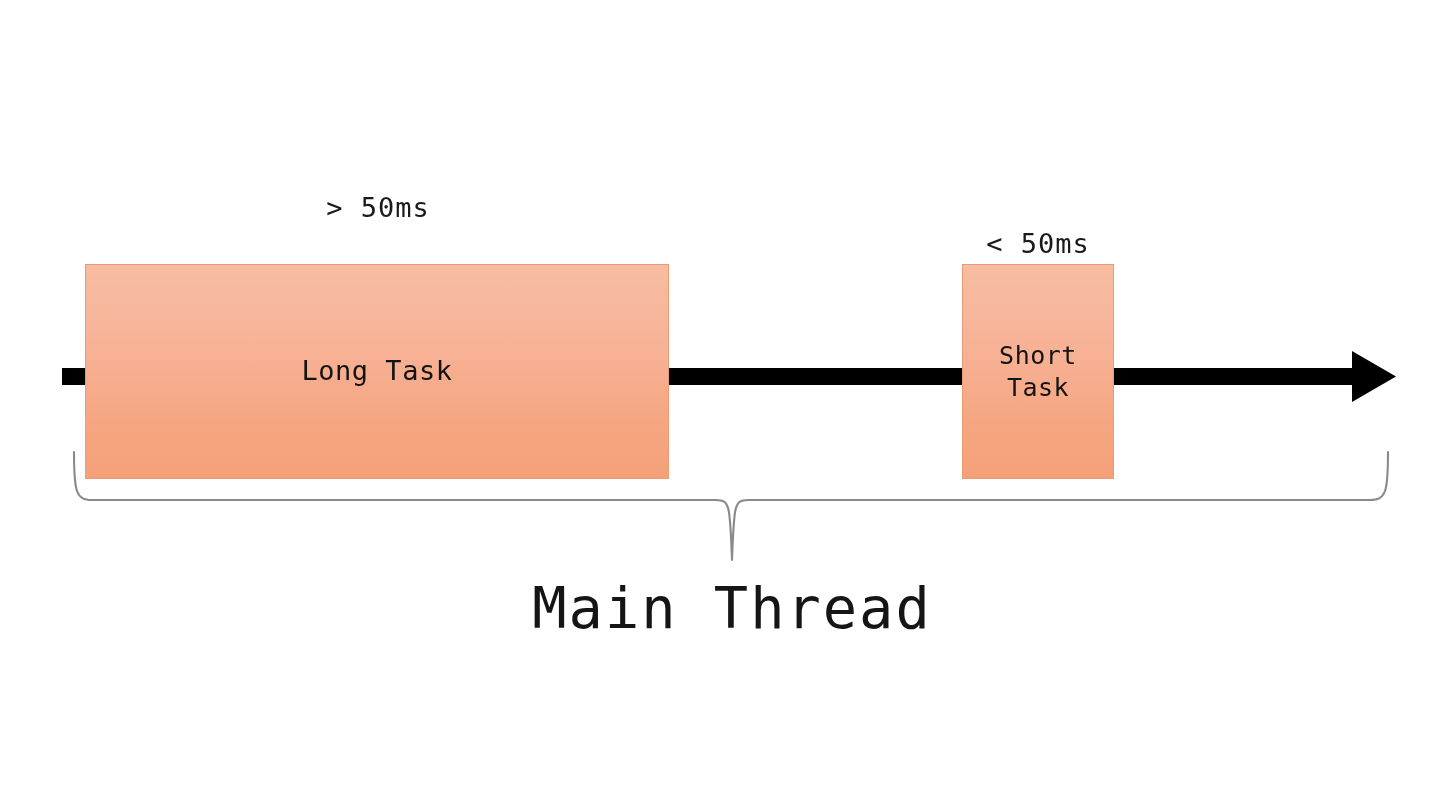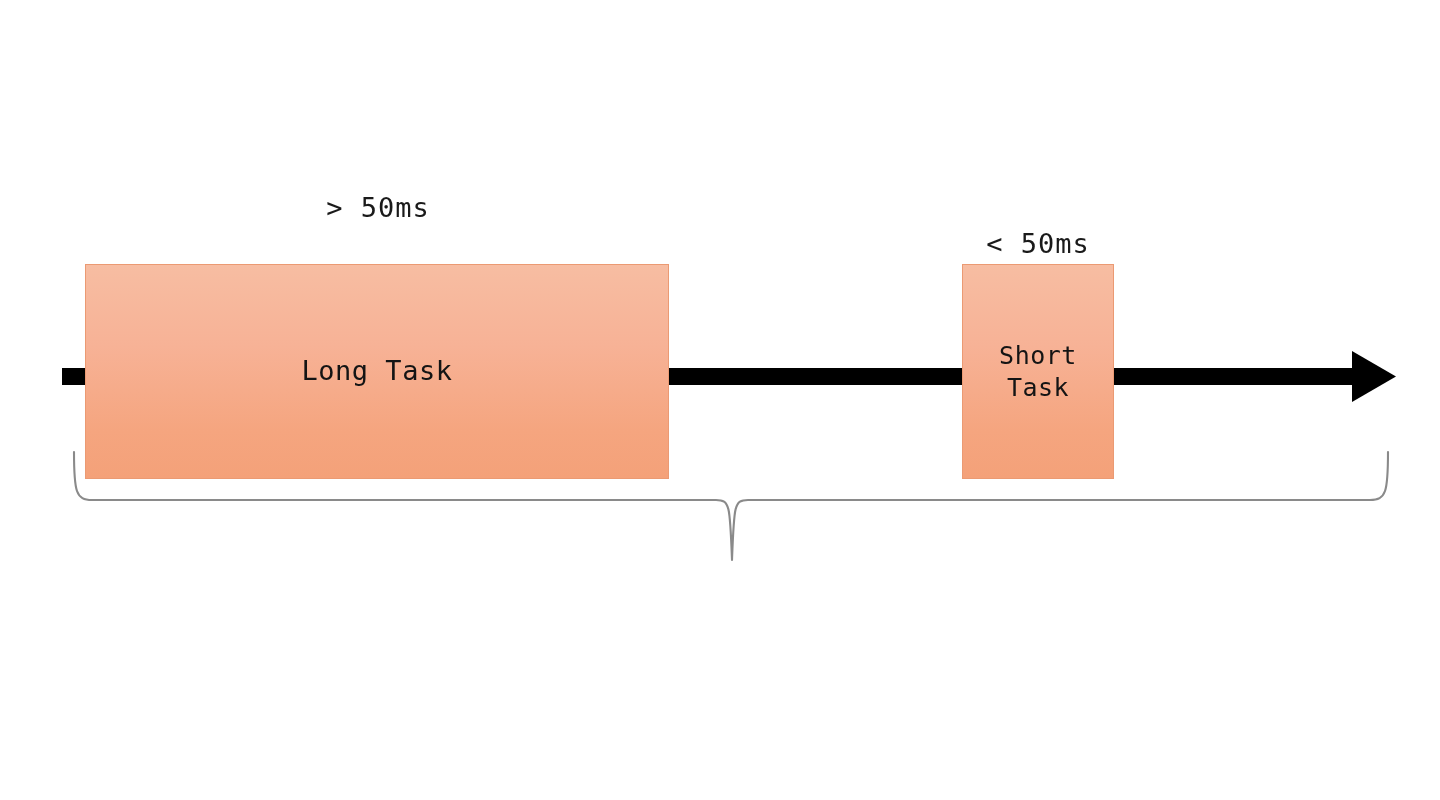--- a/index.html
+++ b/index.html
@@ -134,14 +134,15 @@
 
   <div class="task-box" id="long-task-box">
     <span class="task-label">Long Task</span>
   </div>
 
   <div class="task-box" id="short-task-box">
     <span class="task-label">Short
 Task</span>
   </div>
 
+  <div id="main-thread-caption">Main Thread</div>
 
 </div>
 
 </body></html>

